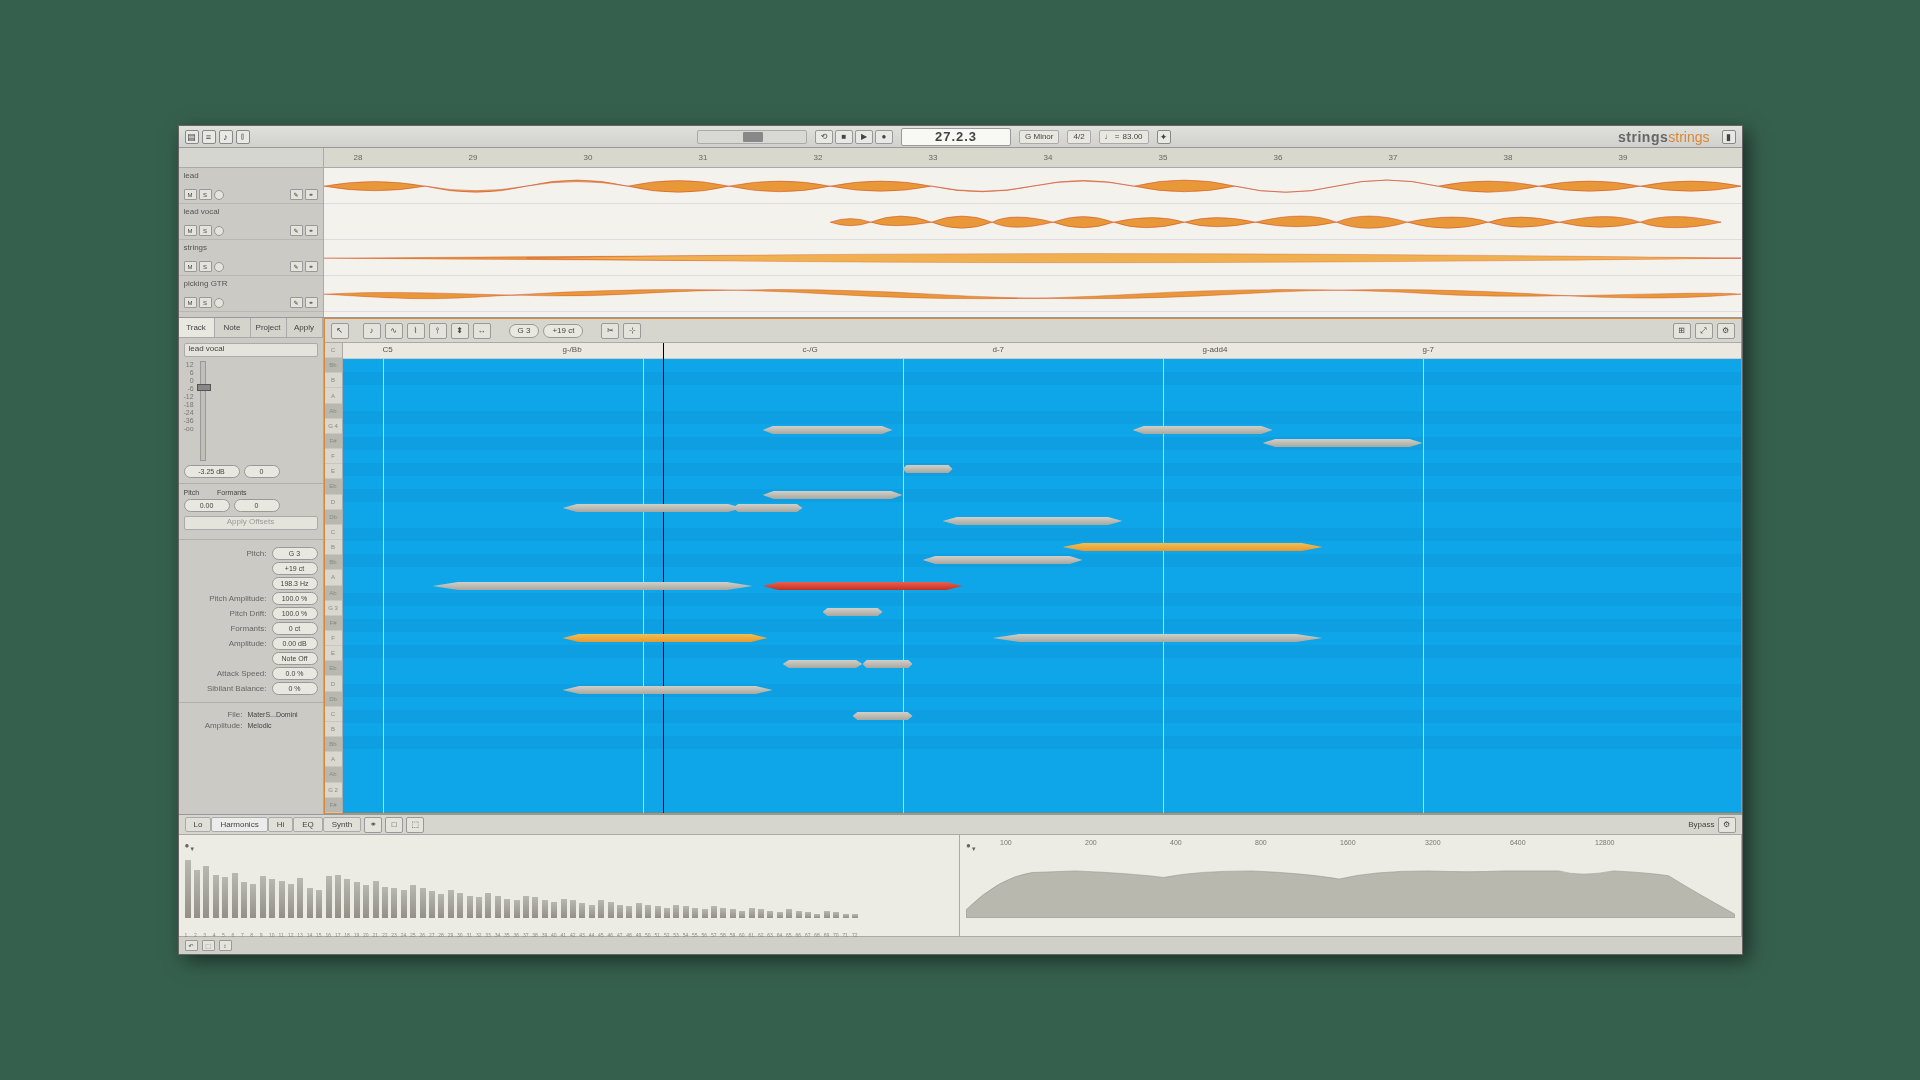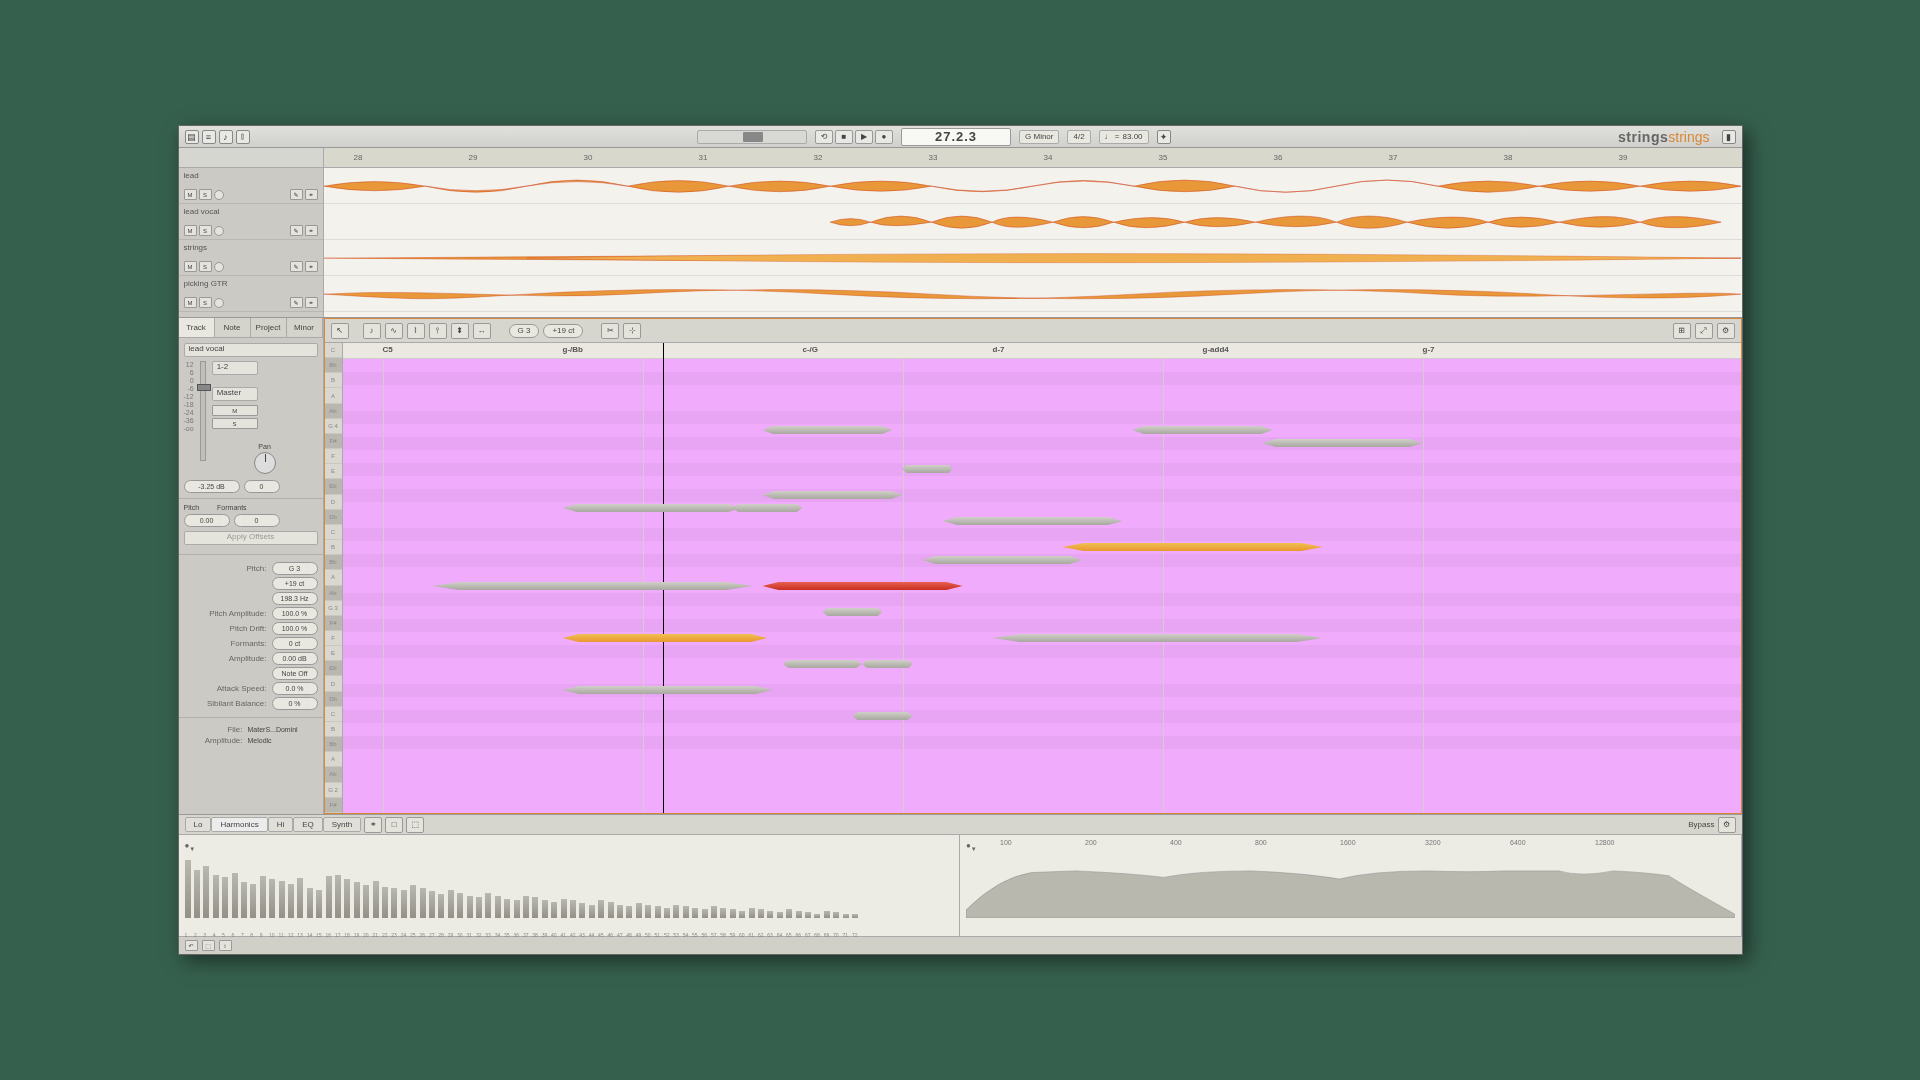--- a/index.html
+++ b/index.html
@@ -50,21 +50,21 @@
 
 
 .note-editor { flex: 1; display: flex; flex-direction: column; background: #d4d4cc; min-width: 0; border: 1px solid #d88838; }
 .ne-toolbar { height: 24px; background: #d6d6ce; border-bottom: 1px solid #aaa; display: flex; align-items: center; gap: 4px; padding: 0 6px; }
 .ne-tool { width: 18px; height: 16px; background: #e4e4dc; border: 1px solid #999; border-radius: 2px; font-size: 8px; display: flex; align-items: center; justify-content: center; }
 .ne-pill { height: 14px; padding: 0 8px; background: #e8e8e0; border: 1px solid #999; border-radius: 7px; font-size: 8px; display: flex; align-items: center; }
 .ne-main { flex: 1; display: flex; min-height: 0; }
 .piano-col { width: 18px; background: #d8d8d0; border-right: 1px solid #aaa; display: flex; flex-direction: column; font-size: 6px; color: #888; }
 .piano-key { flex: 1; border-bottom: 1px solid #c8c8c0; display: flex; align-items: center; justify-content: center; }
 .piano-key.black { background: #b8b8b0; }
-.note-canvas { flex: 1; position: relative; background: #f0abfc; overflow: hidden; font-weight: bold; }
+.note-canvas { flex: 1; position: relative; background: #0ea5e9; overflow: hidden; }
 .chord-row { position: absolute; top: 0; left: 0; right: 0; height: 16px; background: #eae8e0; border-bottom: 1px solid #ccc; font-size: 8px; }
 .chord-label { position: absolute; top: 2px; color: #555; }
 .nc-bar { position: absolute; top: 16px; bottom: 0; border-left: 1px solid #d0d0c8; }
 .pitch-row { position: absolute; left: 0; right: 0; height: 13px; }
 .pitch-row.black { background: rgba(0,0,0,0.03); }
 .blob { position: absolute; height: 8px; border-radius: 4px; }
 .blob-grey { background: linear-gradient(#d0cfc8, #a8a7a0); box-shadow: 0 1px 1px rgba(0,0,0,0.2); }
 .blob-sel { background: linear-gradient(#f0c050, #e89830); box-shadow: 0 0 0 1px #d84020; }
 .blob-red { background: linear-gradient(#e86050, #c83020); }
 .playhead { position: absolute; top: 0; bottom: 0; width: 1px; background: #000; }
@@ -208,50 +208,38 @@
     </div>
   </div>
 
   <div class="mid-area">
 
     <div class="left-panel">
       <div class="tabs-row" id="left-tabs">
           <div class="tab active">Track</div>
           <div class="tab">Note</div>
           <div class="tab">Project</div>
-          <div class="tab">Minor</div>
+          <div class="tab">Apply</div>
         </div>
       <div class="panel-section">
         <div class="panel-input">lead vocal</div>
         <div style="display:flex; gap:6px; align-items:flex-start;">
           <div class="db-col" id="db-marks">
               <div>12</div>
               <div>6</div>
               <div>0</div>
               <div>-6</div>
               <div>-12</div>
               <div>-18</div>
               <div>-24</div>
               <div>-36</div>
               <div>-oo</div>
             </div>
           <div style="width:6px;height:100px;background:#c0c0b8;border:1px solid #999;position:relative;">
             <div style="position:absolute;top:22px;left:-4px;width:14px;height:7px;background:#888;border:1px solid #555;"></div>
-          </div>
-          <div style="flex:1;">
-            <div class="panel-input" style="width:46px;">1-2</div>
-            <div style="height:8px;"></div>
-            <div class="panel-input" style="width:46px;">Master</div>
-            <div class="tinybtn" style="width:46px;margin-bottom:2px;">M</div>
-            <div class="tinybtn" style="width:46px;">S</div>
-            <div style="height:14px;"></div>
-            <div style="font-size:7px;text-align:center;">Pan</div>
-            <div style="width:22px;height:22px;border-radius:50%;border:1px solid #888;background:#ddd;margin:2px auto;position:relative;">
-                <div style="position:absolute;top:1px;left:50%;width:1px;height:8px;background:#444;"></div>
-              </div>
           </div>
         </div>
         <div style="display:flex;gap:4px;margin-top:4px;">
           <div class="val-box" style="width:56px;">-3.25 dB</div>
           <div class="val-box" style="width:36px;">0</div>
         </div>
       </div>
       <div class="panel-section">
         <div style="display:flex;gap:18px;font-size:7px;margin-bottom:3px;">
           <span>Pitch</span>

